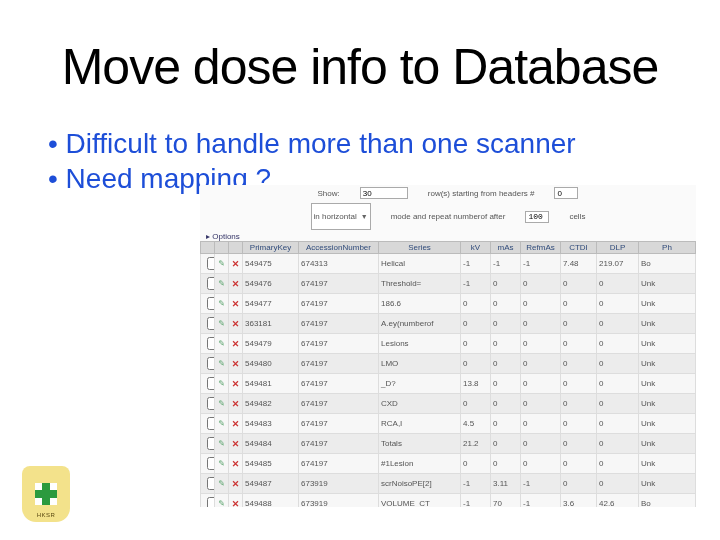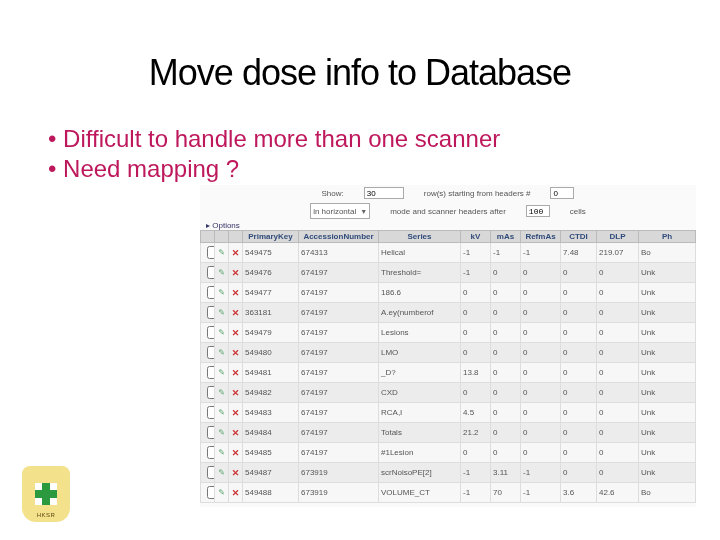--- a/index.html
+++ b/index.html
@@ -5,33 +5,33 @@
   * { box-sizing: border-box; }
   html, body { margin: 0; padding: 0; }
   body {
     width: 720px; height: 540px;
     font-family: Arial, Helvetica, sans-serif;
     background: #fff;
     position: relative;
   }
   .slide { width: 100%; height: 100%; padding: 28px 40px 0 40px; }
   .title {
-    font-size: 36px;
+    font-size: 50px;
     text-align: center;
-    margin: 24px 0 30px 0;
+    margin: 10px 0 30px 0;
     color: #000;
     letter-spacing: -1px;
   }
   .bullets {
-    font-size: 24px;
+    font-size: 28px;
     line-height: 1.25;
     margin: 0 0 10px 8px;
     padding: 0;
     list-style: none;
-    color: #be185d;
+    color: #1d4ed8;
   }
   .bullets li:before { content: "• "; }
   .panel {
     position: absolute;
     left: 200px; top: 185px;
     width: 496px; height: 322px;
     background: #fafafa;
     font-size: 8px;
     color: #333;
     border: 0;
@@ -44,34 +44,34 @@
     justify-content: center;
   }
   .ctrlrow input[type=text] {
     height: 12px; font-size: 8px;
     border: 1px solid #aaa; padding: 0 2px;
     background: #fff;
   }
   .select {
     display: inline-flex; align-items: center;
     border: 1px solid #aaa; background: #fff;
-    height: 16px; padding: 0 2px; gap: 4px;
+    height: 27px; padding: 0 2px; gap: 4px;
   }
   .select .arrow { color: #666; font-size: 7px; }
   .options { color: #336; padding-left: 6px; }
   table.grid {
     border-collapse: collapse;
     width: 100%;
     font-size: 8px;
     table-layout: fixed;
   }
   table.grid th {
     background: #d8d8d8;
     color: #304b7a;
-    font-weight: bold;
+    font-weight: normal;
     border: 1px solid #bbb;
     padding: 1px 2px;
     white-space: nowrap;
     overflow: hidden;
   }
   table.grid td {
     border: 1px solid #ddd;
     padding: 0 2px;
     white-space: nowrap;
     color: #555;
@@ -111,30 +111,30 @@
   <div class="title">Move dose info to Database</div>
   <ul class="bullets">
     <li>Difficult to handle more than one scanner</li>
     <li>Need mapping ?</li>
   </ul>
 </div>
 
 <div class="panel">
   <div class="ctrlrow">
     <span>Show:</span>
-    <input type="text" style="width: 40px;" value="30">
+    <input type="text" style="width: 48px;" value="30">
     <span>row(s) starting from headers #</span>
     <input type="text" style="width: 24px;" value="0">
   </div>
   <div class="ctrlrow">
     <span class="select">
       <span>in horizontal</span>
       <span class="arrow">▼</span>
     </span>
-    <span>mode and scanner headers after</span>
+    <span>mode and repeat numberof after</span>
     <input type="text" style="width: 24px; font-family: Liberation Mono, monospace;" value="100">
     <span>cells</span>
   </div>
   <div class="options">▸ Options</div>
 
   <table class="grid">
     <colgroup id="cg">
         <col style="width: 14px;">
         <col style="width: 14px;">
         <col style="width: 14px;">

